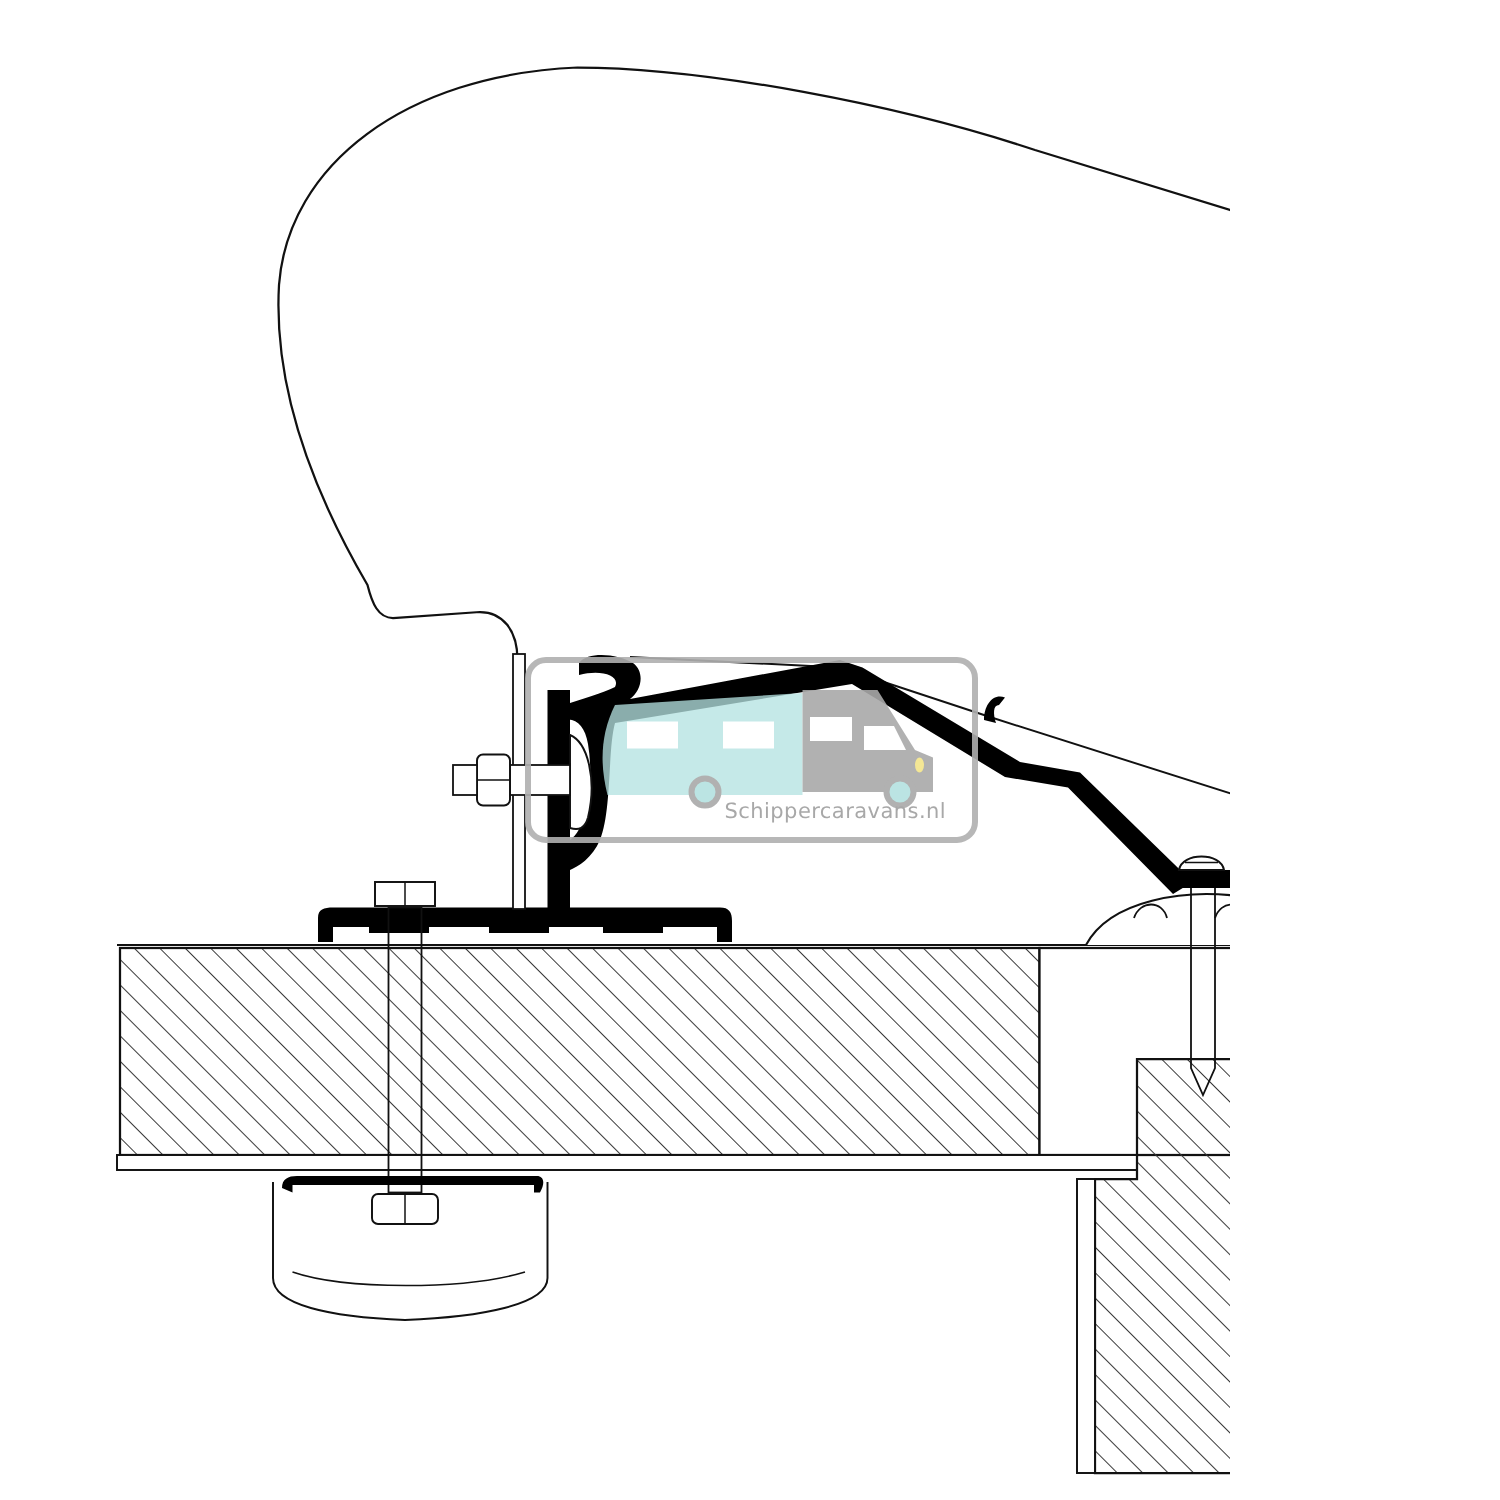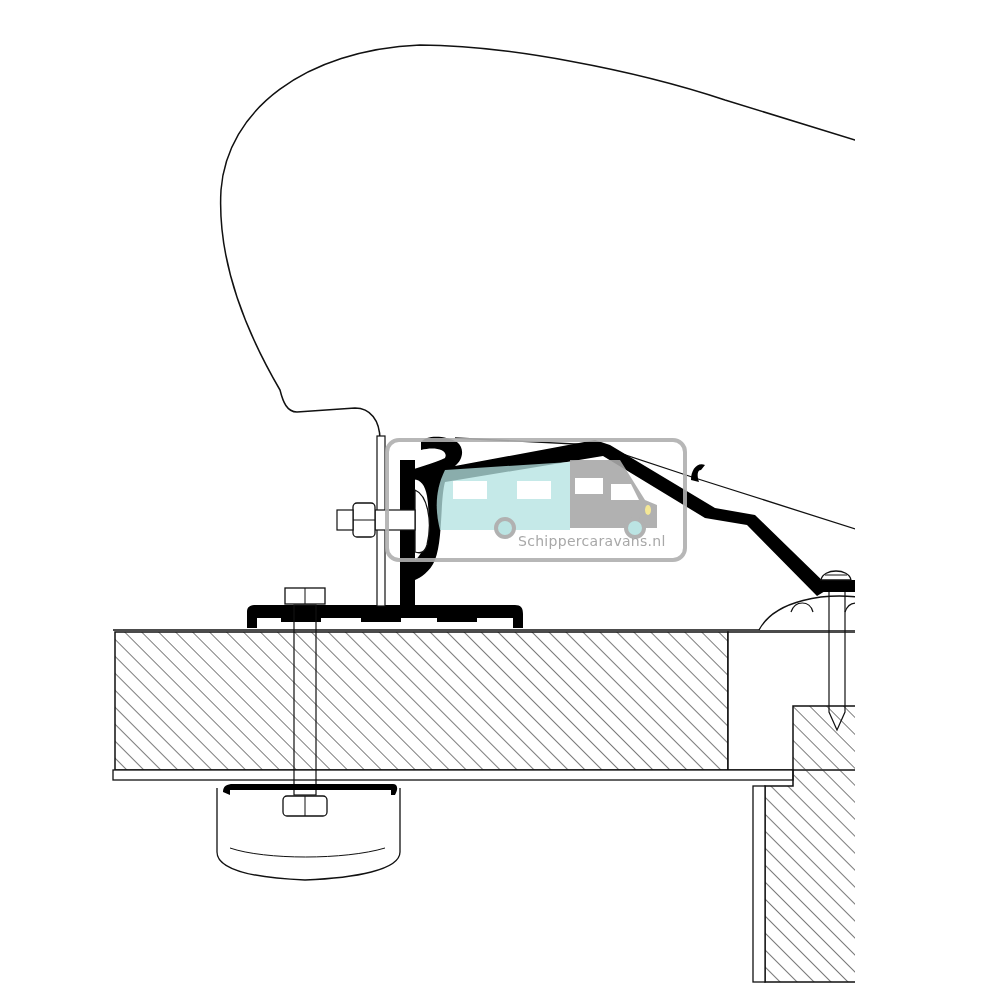--- a/index.html
+++ b/index.html
@@ -1,16 +1,16 @@
 <!DOCTYPE html>
 <html><head>
 <meta charset="utf-8">
 <style>
   html, body { margin:0; padding:0; background:#ffffff; }
-  #stage { position:relative; width:820px; height:1000px; overflow:hidden; background:#fff;margin-left:35px; }
+  #stage { position:relative; width:820px; height:1000px; overflow:hidden; background:#fff; }
   svg { position:absolute; left:0; top:0; }
   .wm-text { position:absolute; left:483px; top:533px; font-family:"DejaVu Sans", sans-serif; font-size:14px; color:#a8a8a8; letter-spacing:0.3px; }
 </style>
 </head>
 <body>
 
 <div id="stage">
 <svg width="1000" height="1000" viewBox="0 0 1000 1000">
   <defs>
     <pattern id="hatch" patternUnits="userSpaceOnUse" width="12" height="12" patternTransform="rotate(-45)">

